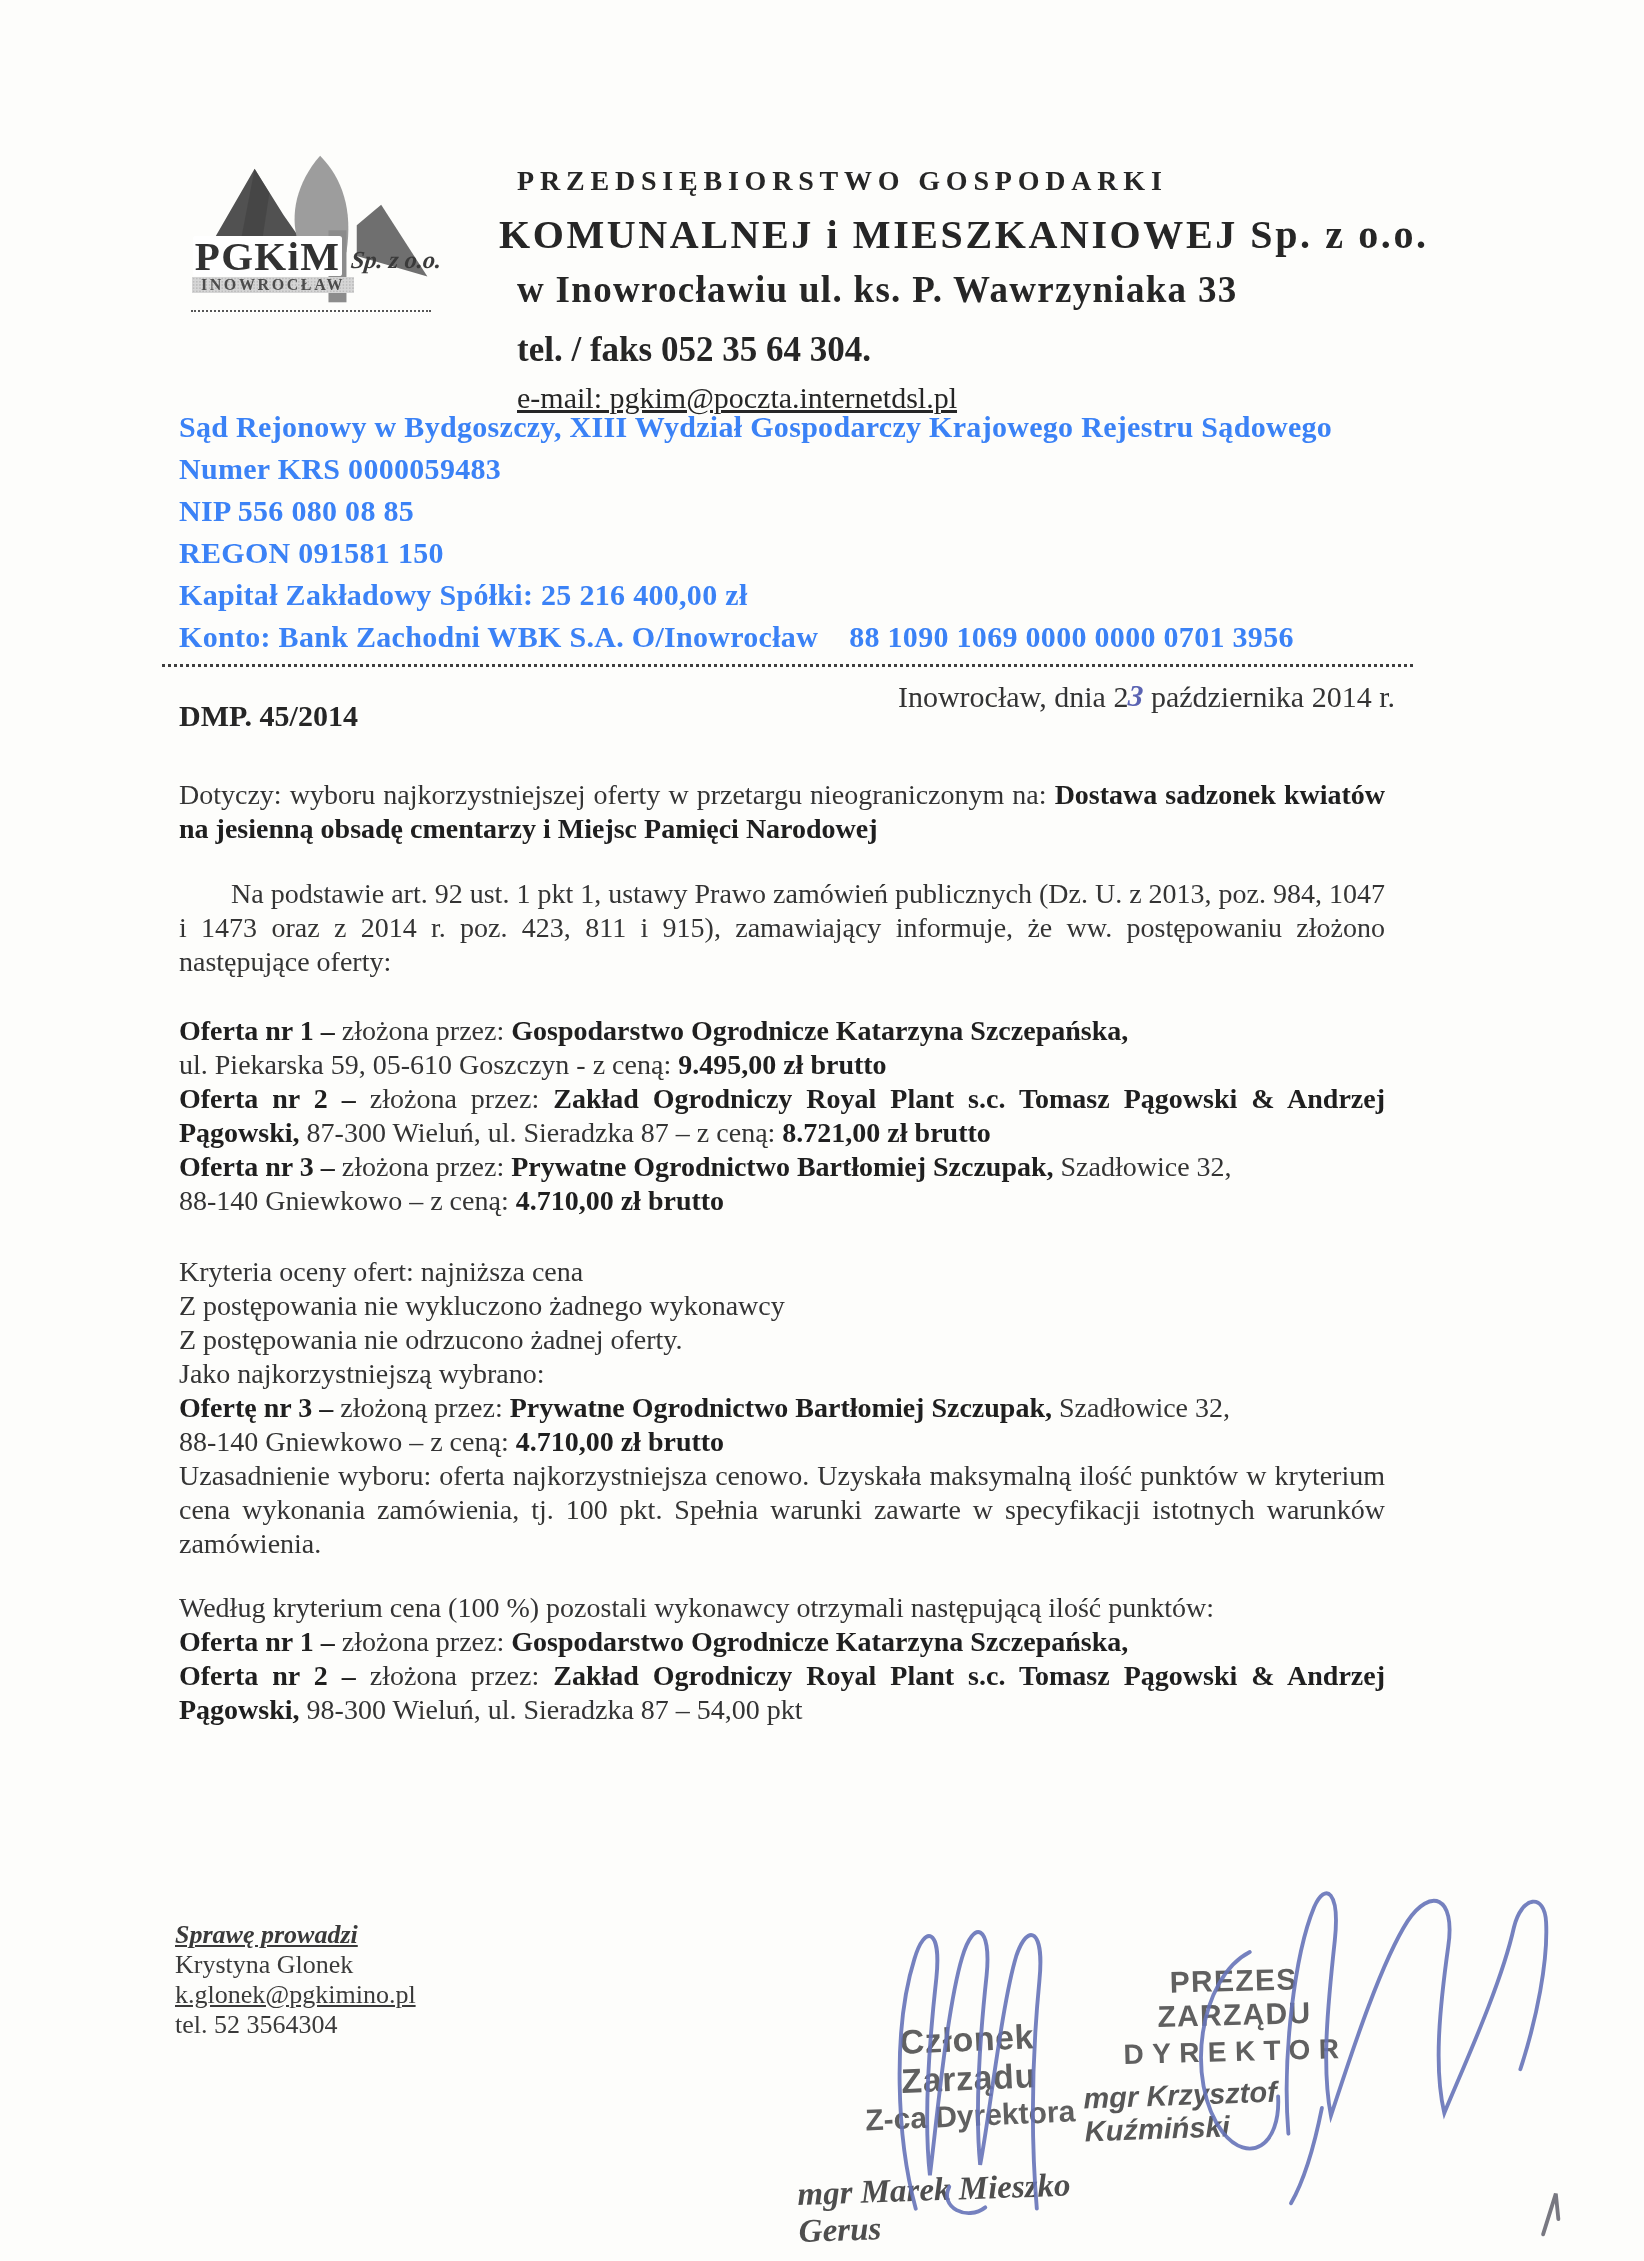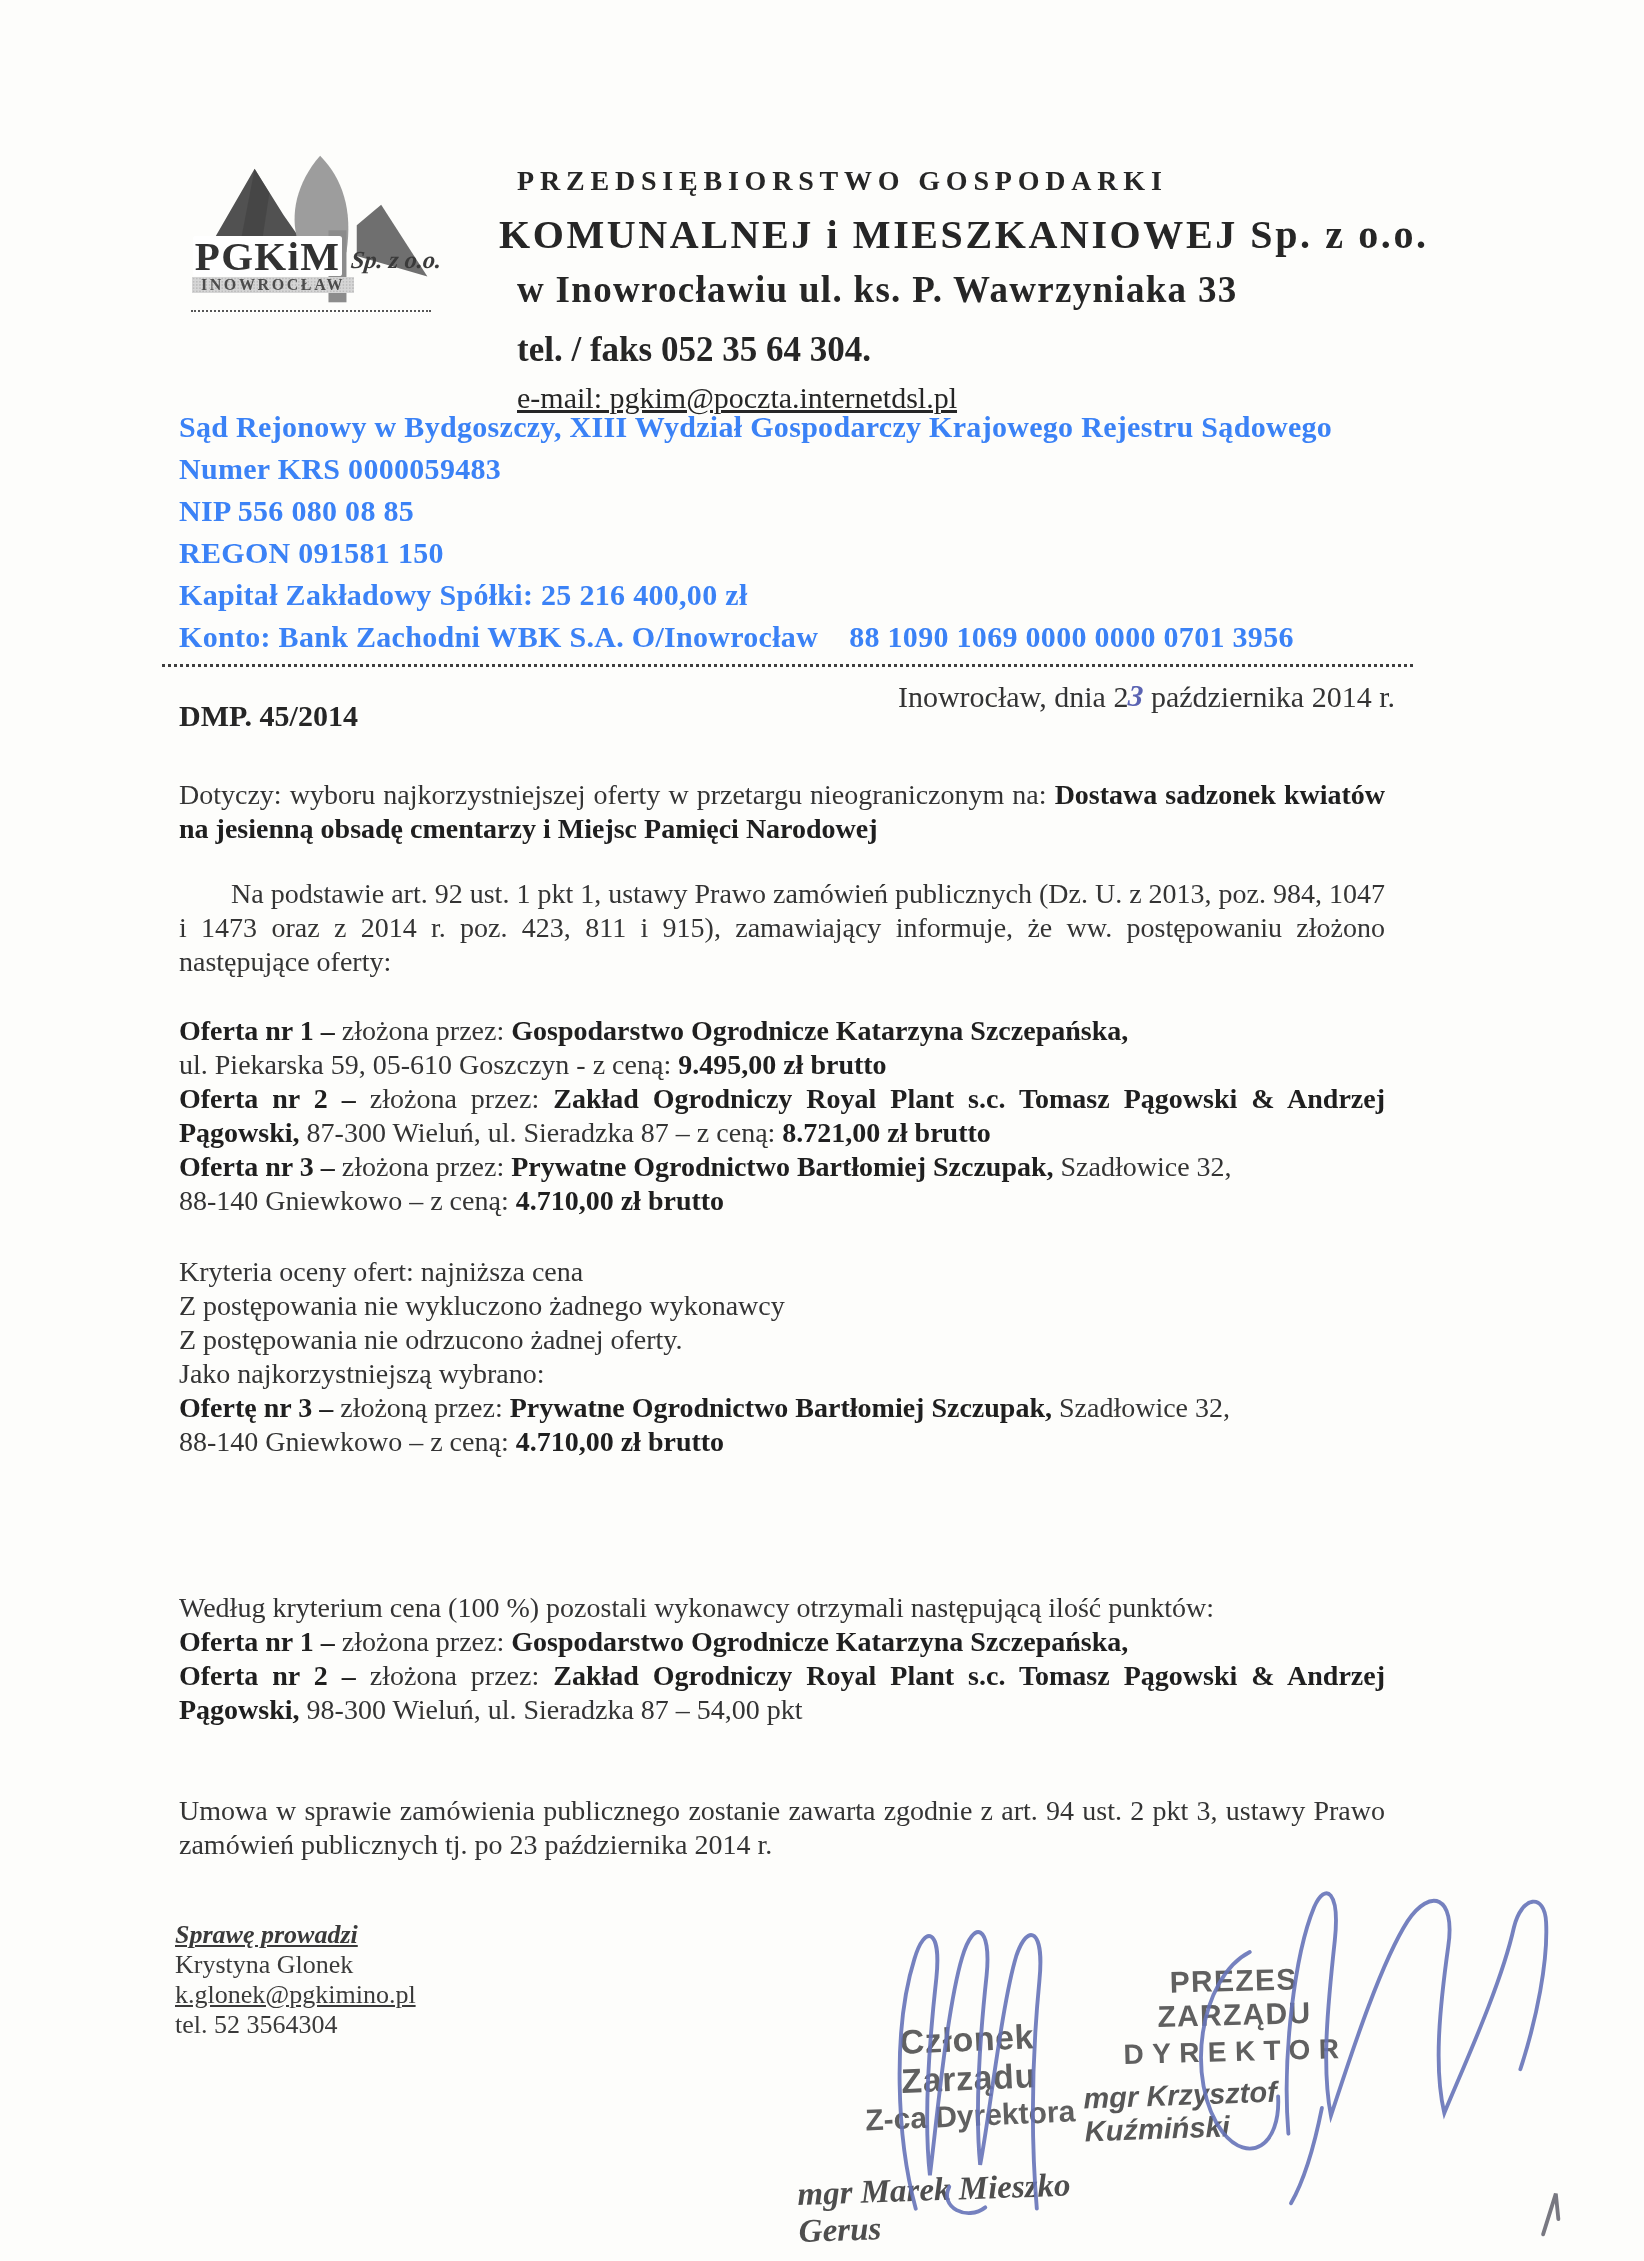--- a/index.html
+++ b/index.html
@@ -122,32 +122,30 @@
     <span>88-140 Gniewkowo – z ceną: </span><span class="b">4.710,00 zł brutto</span></p>
   </div>
 
   <div class="blk just" style="top:1255px;">
     <p>Kryteria oceny ofert: najniższa cena</p>
     <p>Z postępowania nie wykluczono żadnego wykonawcy</p>
     <p>Z postępowania nie odrzucono żadnej oferty.</p>
     <p>Jako najkorzystniejszą wybrano:</p>
     <p><span class="b">Ofertę nr 3 – </span><span>złożoną przez: </span><span class="b">Prywatne Ogrodnictwo Bartłomiej Szczupak, </span><span>Szadłowice 32,</span><br>
     <span>88-140 Gniewkowo – z ceną: </span><span class="b">4.710,00 zł brutto</span></p>
+    <p>Uzasadnienie wyboru: oferta najkorzystniejsza cenowo. Uzyskała maksymalną ilość punktów w kryterium cena wykonania zamówienia, tj. 100 pkt. Spełnia warunki zawarte w specyfikacji istotnych warunków zamówienia.</p>
   </div>
 
   <div class="blk just" style="top:1591px;">
     <p>Według kryterium cena (100 %) pozostali wykonawcy otrzymali następującą ilość punktów:</p>
     <p><span class="b">Oferta nr 1 – </span><span>złożona przez: </span><span class="b">Gospodarstwo Ogrodnicze Katarzyna Szczepańska,</span><br>
     </p>
     <p><span class="b">Oferta nr 2 – </span><span>złożona przez: </span><span class="b">Zakład Ogrodniczy Royal Plant s.c. Tomasz Pągowski &amp; Andrzej Pągowski,</span><span> 98-300 Wieluń, ul. Sieradzka 87 – 54,00 pkt</span></p>
   </div>
 
-  <div class="blk just" style="top:1794px;">
-    <p>Umowa w sprawie zamówienia publicznego zostanie zawarta zgodnie z art. 94 ust. 2 pkt 3, ustawy Prawo zamówień publicznych tj. po 23 października 2014 r.</p>
-  </div>
 
   <div class="contact">
     <div class="lead">Sprawę prowadzi</div>
     <div>Krystyna Glonek</div>
     <div class="mail">k.glonek@pgkimino.pl</div>
     <div>tel. 52 3564304</div>
   </div>
 
   <div class="stamp stamp-member">
     <div class="r1">Członek Zarządu</div>

